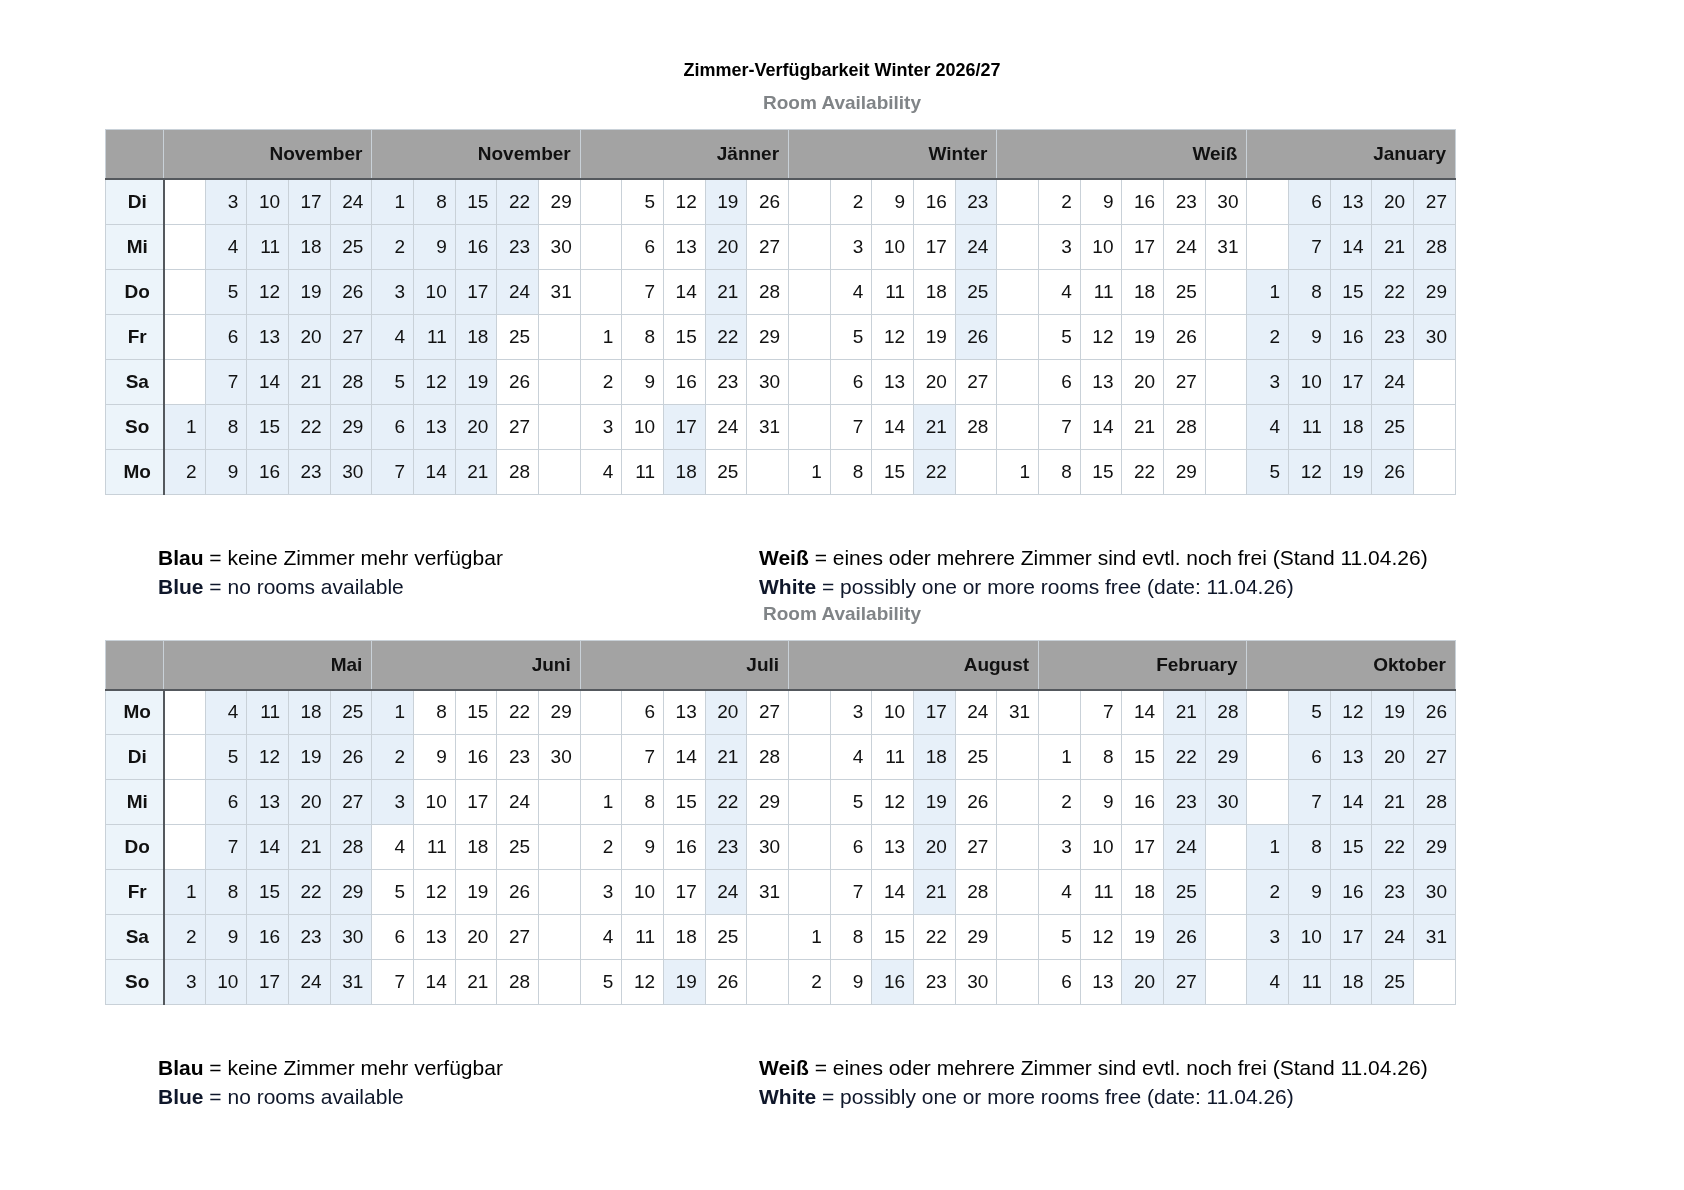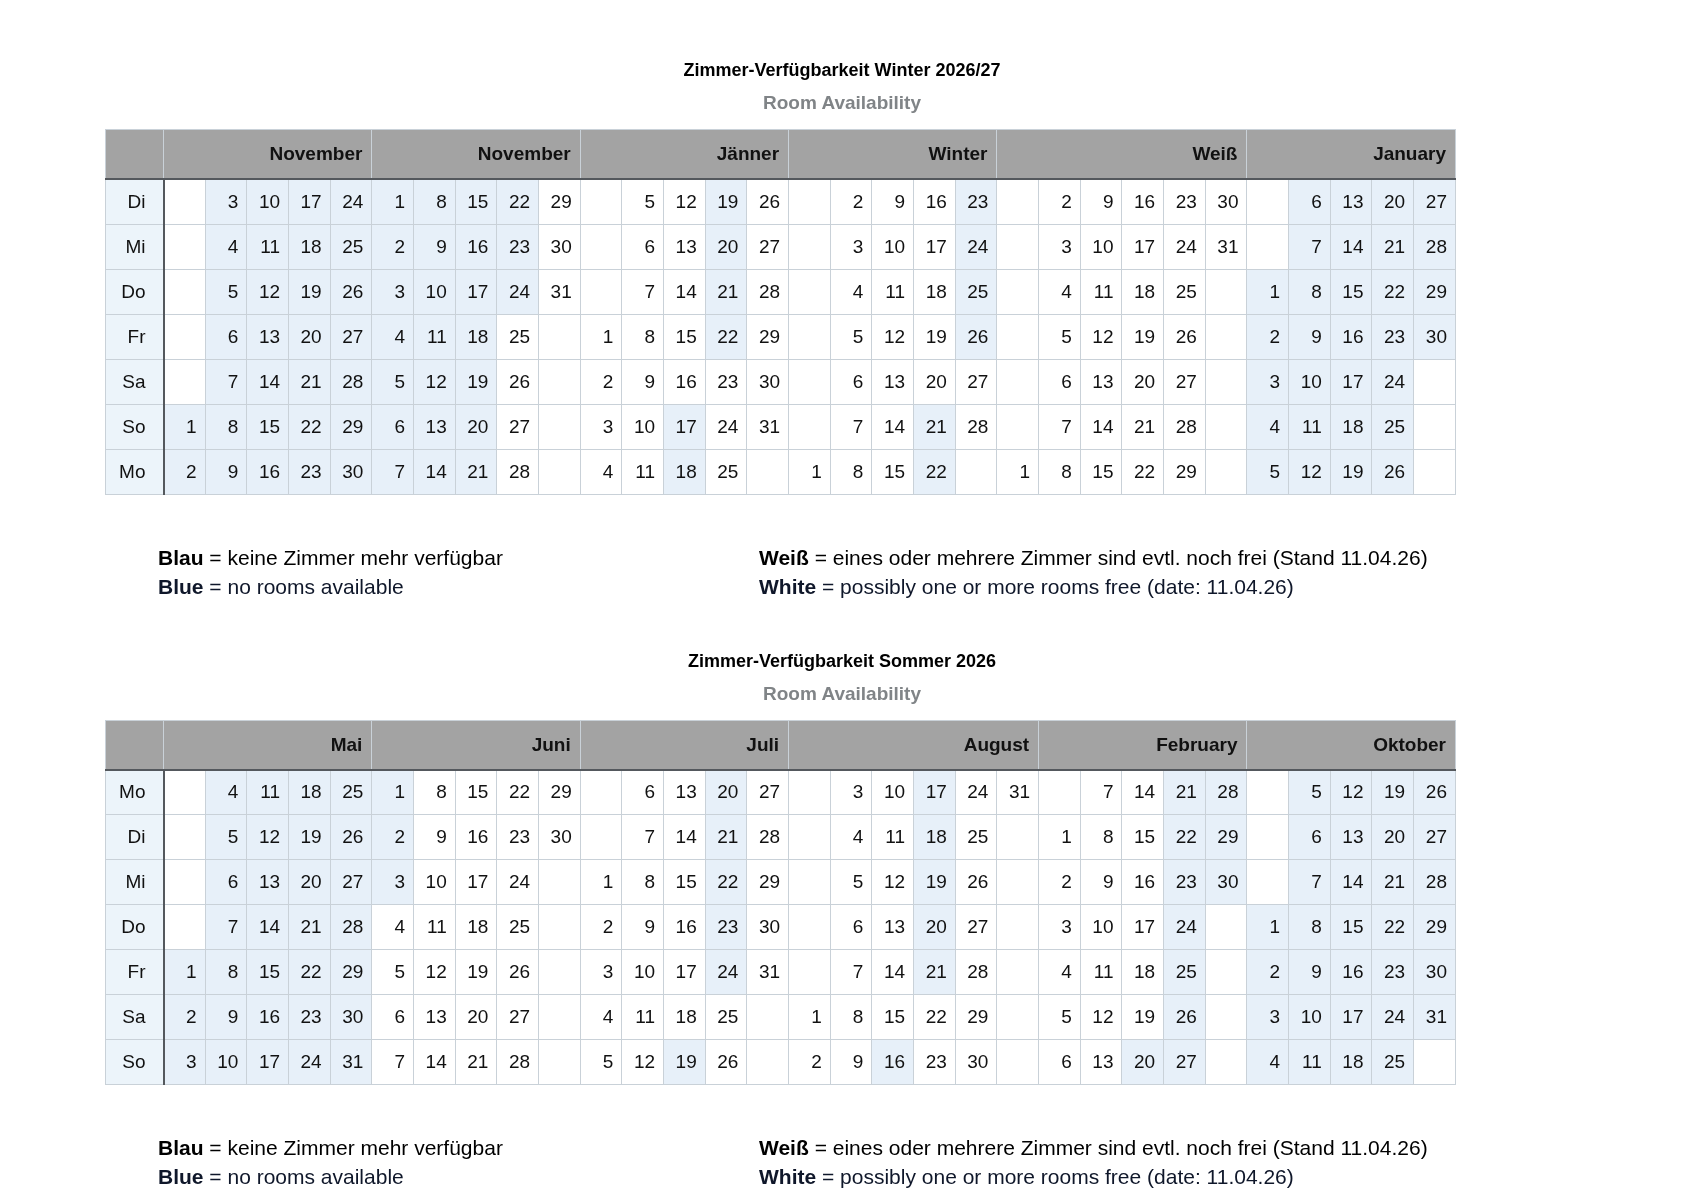--- a/index.html
+++ b/index.html
@@ -14,22 +14,22 @@
   table.cal{border-collapse:collapse;table-layout:fixed;
             width:1351px;margin:13px 0 0 105px;
             border:1px solid #c9d1d8;}
   table.cal col.labcol{width:58px;}
   table.cal th,table.cal td{border:1px solid #c9d1d8;overflow:hidden;
                             white-space:nowrap;}
   table.cal thead th{height:48px;background:#a3a3a3;
                      font-size:19px;font-weight:700;text-align:right;
                      padding:0 9px 0 0;border-bottom:2px solid #54585d;}
   table.cal tbody tr{height:45px;}
-  table.cal tbody th.daylab{background:#ecf4fa;font-size:19px;font-weight:400;
-                            text-align:right;padding:0 17px 0 10px;}
+  table.cal tbody th.daylab{background:#ecf4fa;font-size:19px;font-weight:700;
+                            text-align:center;padding:0 4px 0 10px;}
   table.cal td{font-size:19px;text-align:right;padding:0 8px 0 0;background:#fff;}
   table.cal td.blue{background:#e7f0f9;}
   table.cal tbody td.first-col{border-left:2px solid #54585d;}
   .legend{display:grid;grid-template-columns:601px auto;
           margin:15px 0 0 158px;font-size:21px;line-height:29px;}
   .legend .term{font-weight:700;}
   .legend .de{color:#000;margin-top:33px;}
   .legend .en{color:#0f172a;}
 </style>
 </head>
@@ -327,21 +327,20 @@
     </table>
   <div class="legend">
     <div class="de"><span class="term">Blau</span> <span>= keine Zimmer mehr verfügbar</span></div>
     <div class="de"><span class="term">Weiß</span> <span>= eines oder mehrere Zimmer sind evtl. noch frei (Stand 11.04.26)</span></div>
     <div class="en"><span class="term">Blue</span> <span>= no rooms available</span></div>
     <div class="en"><span class="term">White</span> <span>= possibly one or more rooms free (date: 11.04.26)</span></div>
   </div>
 </div>
 
 <div class="cal-section summer">
-  <h1 class="cal-title">Zimmer-Verfügbarkeit Sommer 2026</h1>
   <h2 class="cal-subtitle">Room Availability</h2>
   <table class="cal" id="summer-table">
       <colgroup>
         <col class="labcol">
         <col>
         <col>
         <col>
         <col>
         <col>
         <col>

